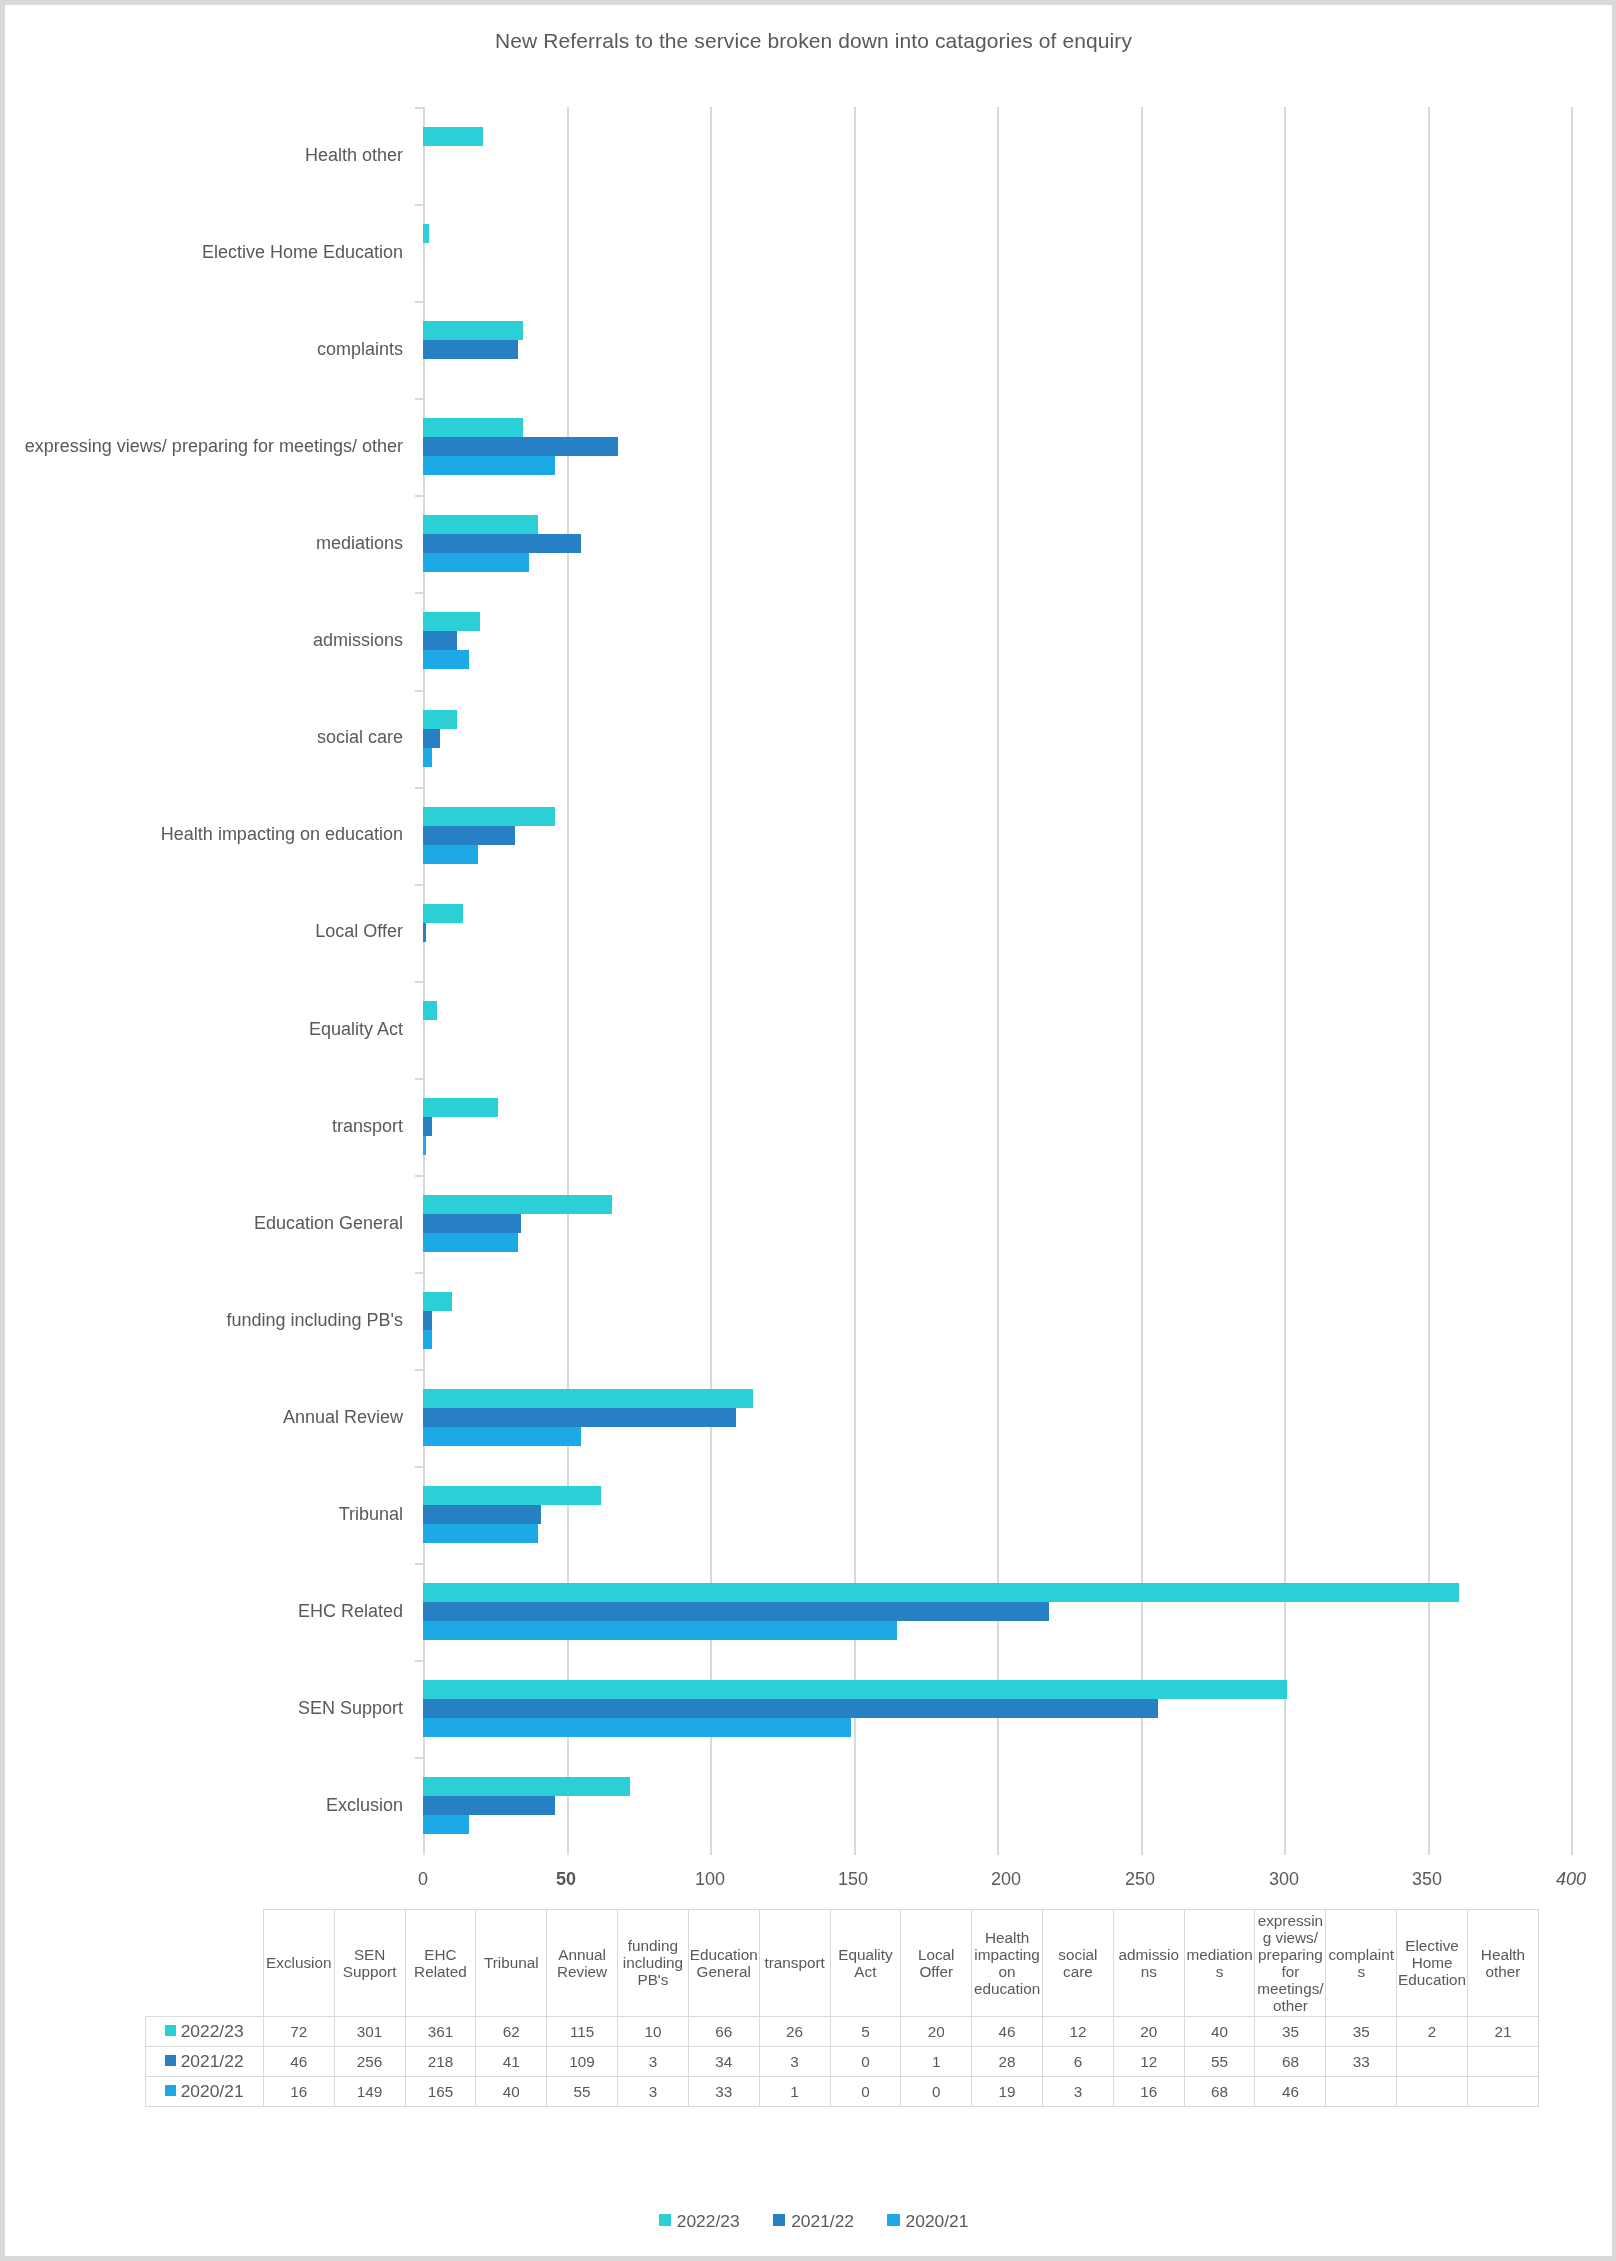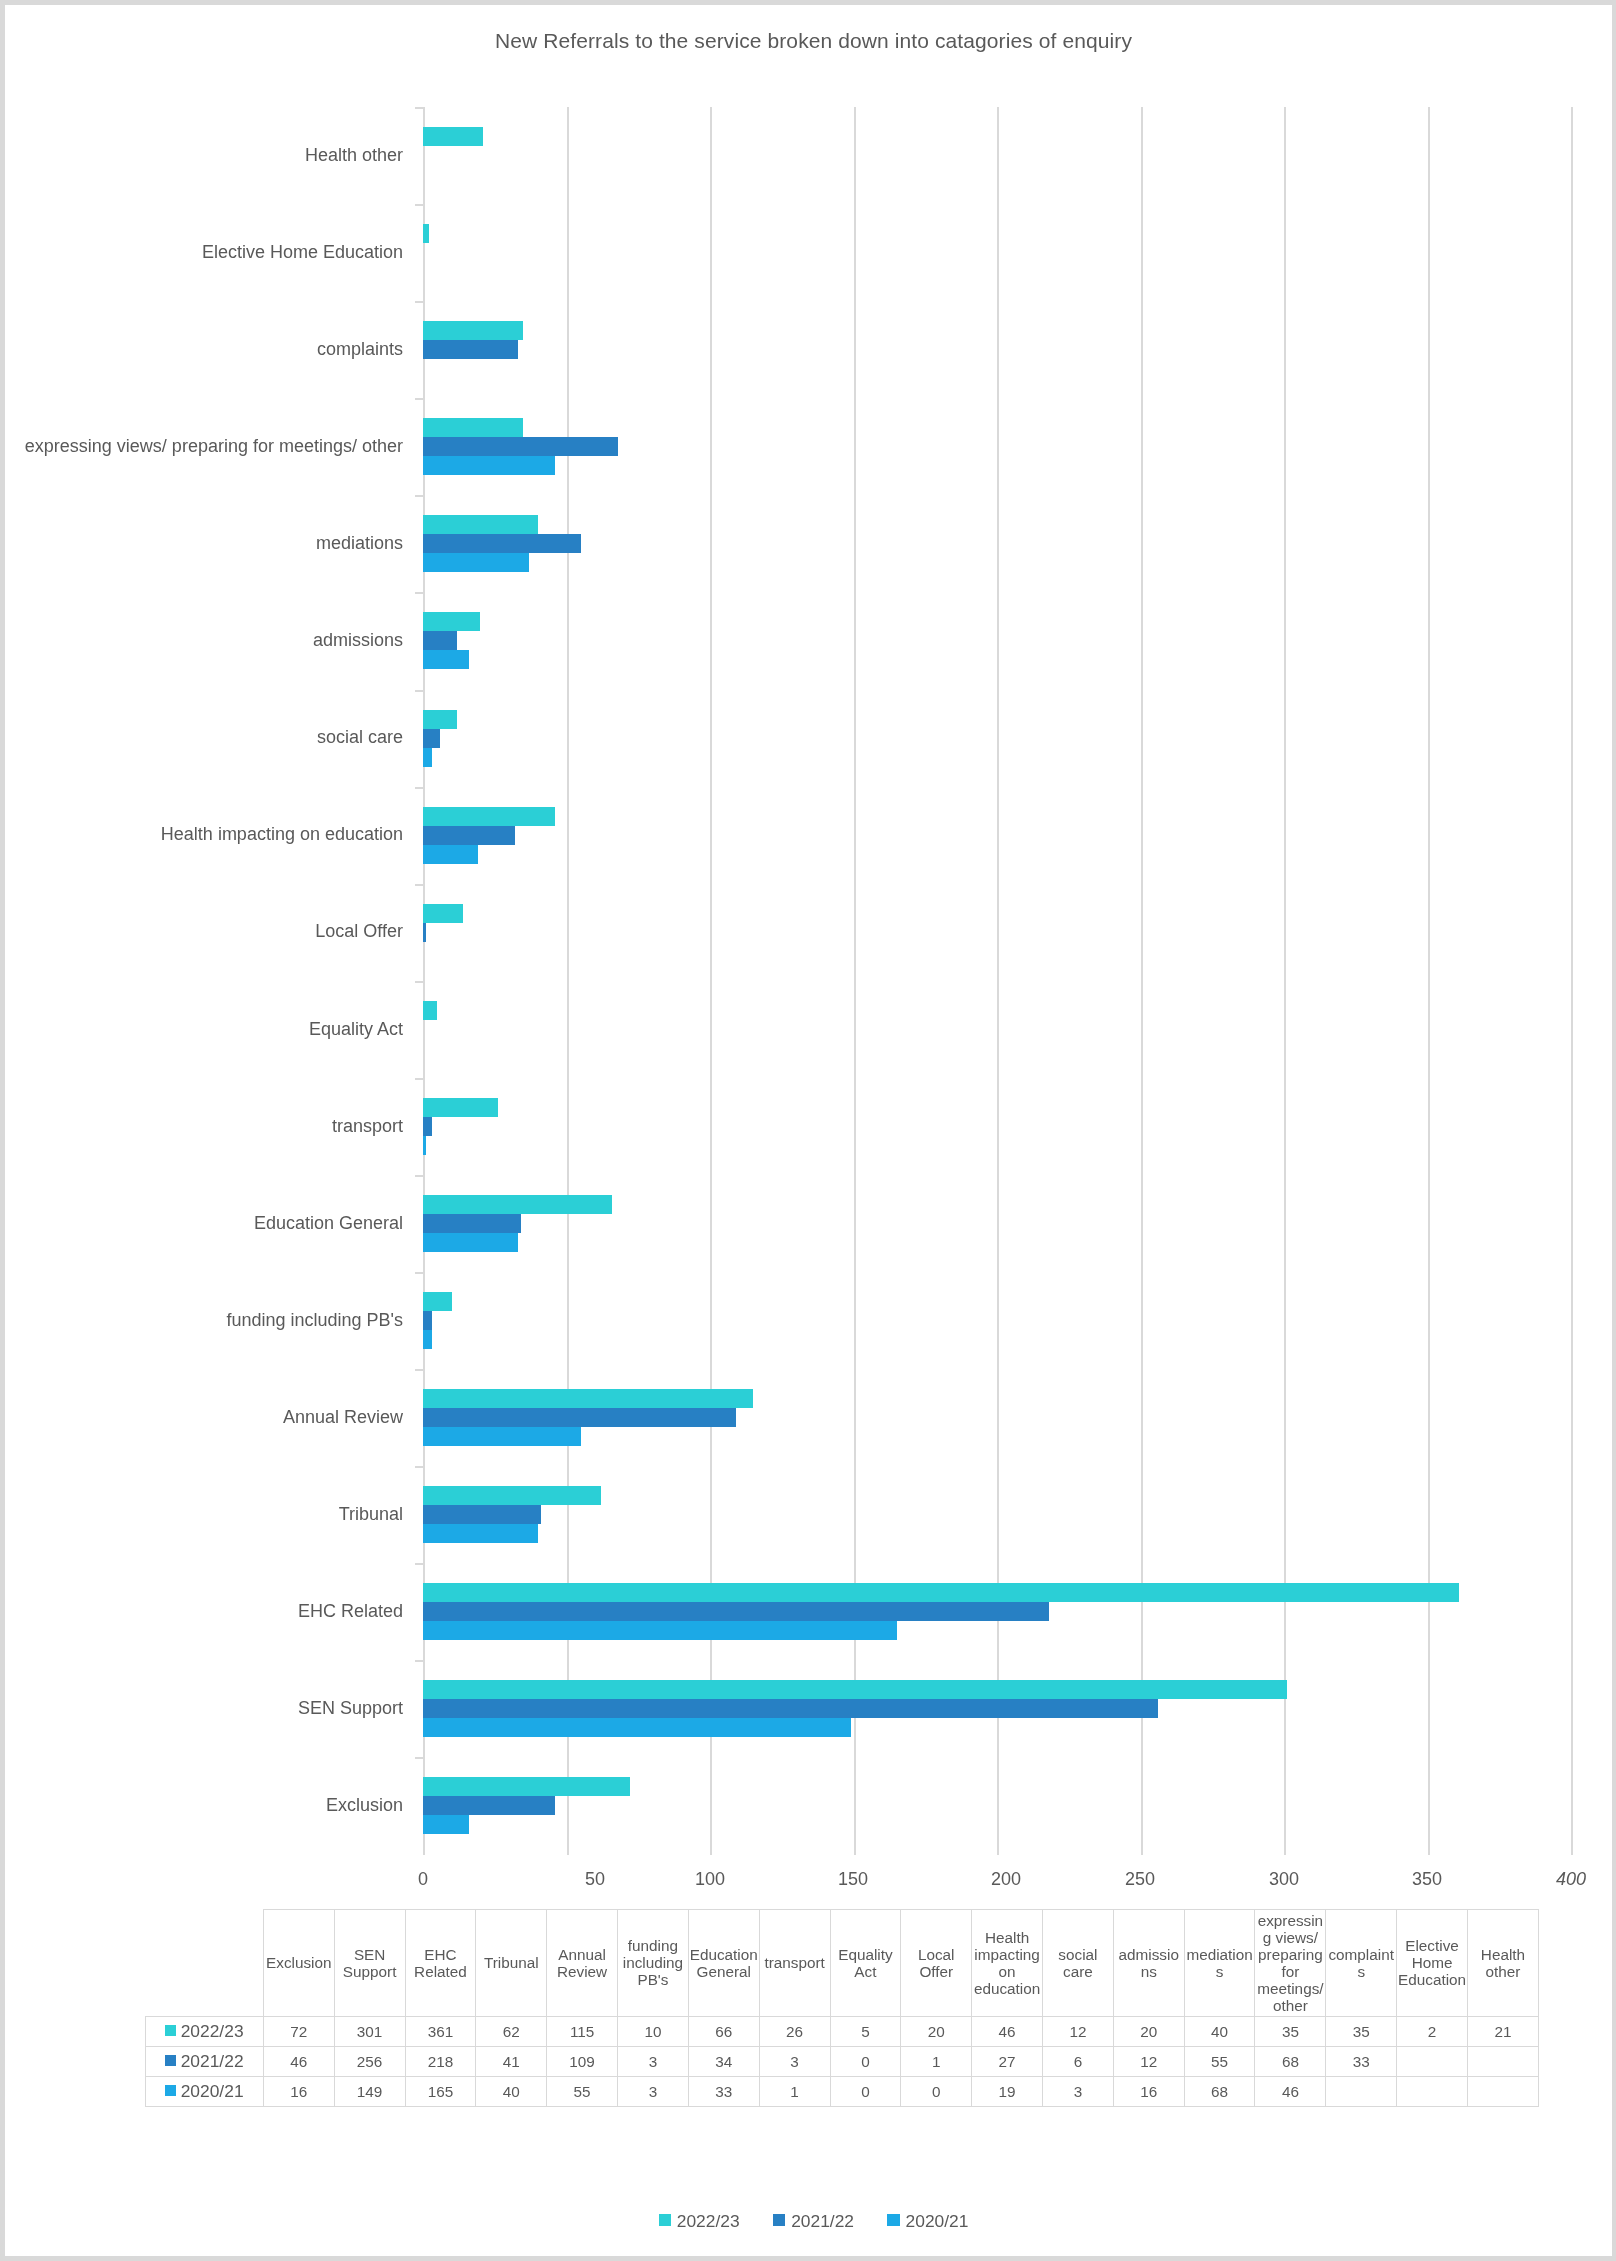--- a/index.html
+++ b/index.html
@@ -303,21 +303,21 @@
       <div class="cat-label" style="top: 723px;">social care</div>
       <div class="cat-label" style="top: 626px;">admissions</div>
       <div class="cat-label" style="top: 529px;">mediations</div>
       <div class="cat-label" style="top: 432px;">expressing views/ preparing for meetings/ other</div>
       <div class="cat-label" style="top: 335px;">complaints</div>
       <div class="cat-label" style="top: 238px;">Elective Home Education</div>
       <div class="cat-label" style="top: 141px;">Health other</div>
     </div>
   <div id="xticks">
       <div class="xtick" style="left: 418px;">0</div>
-      <div class="xtick" style="left: 590px;">50</div>
+      <div class="xtick" style="left: 561px; font-weight: bold;">50</div>
       <div class="xtick" style="left: 705px;">100</div>
       <div class="xtick" style="left: 848px;">150</div>
       <div class="xtick" style="left: 992px; margin-left: 9px;">200</div>
       <div class="xtick" style="left: 1135px;">250</div>
       <div class="xtick" style="left: 1279px;">300</div>
       <div class="xtick" style="left: 1422px;">350</div>
       <div class="xtick" style="left: 1566px; font-style: italic;">400</div>
     </div>
 
   <table id="data-table">
@@ -371,21 +371,21 @@
           <td>46</td>
           <td>256</td>
           <td>218</td>
           <td>41</td>
           <td>109</td>
           <td>3</td>
           <td>34</td>
           <td>3</td>
           <td>0</td>
           <td>1</td>
-          <td>27</td>
+          <td>28</td>
           <td>6</td>
           <td>12</td>
           <td>55</td>
           <td>68</td>
           <td>33</td>
           <td></td>
           <td></td>
         </tr>
         <tr>
           <td class="rowhead"><span class="key-swatch" style="background: rgb(28, 169, 230);"></span><span>2020/21</span></td>

